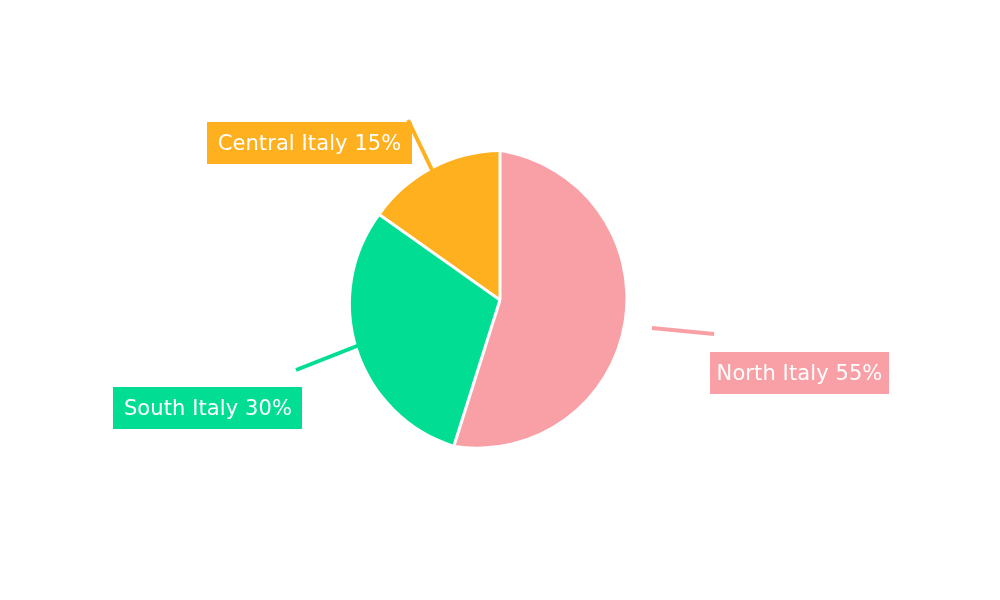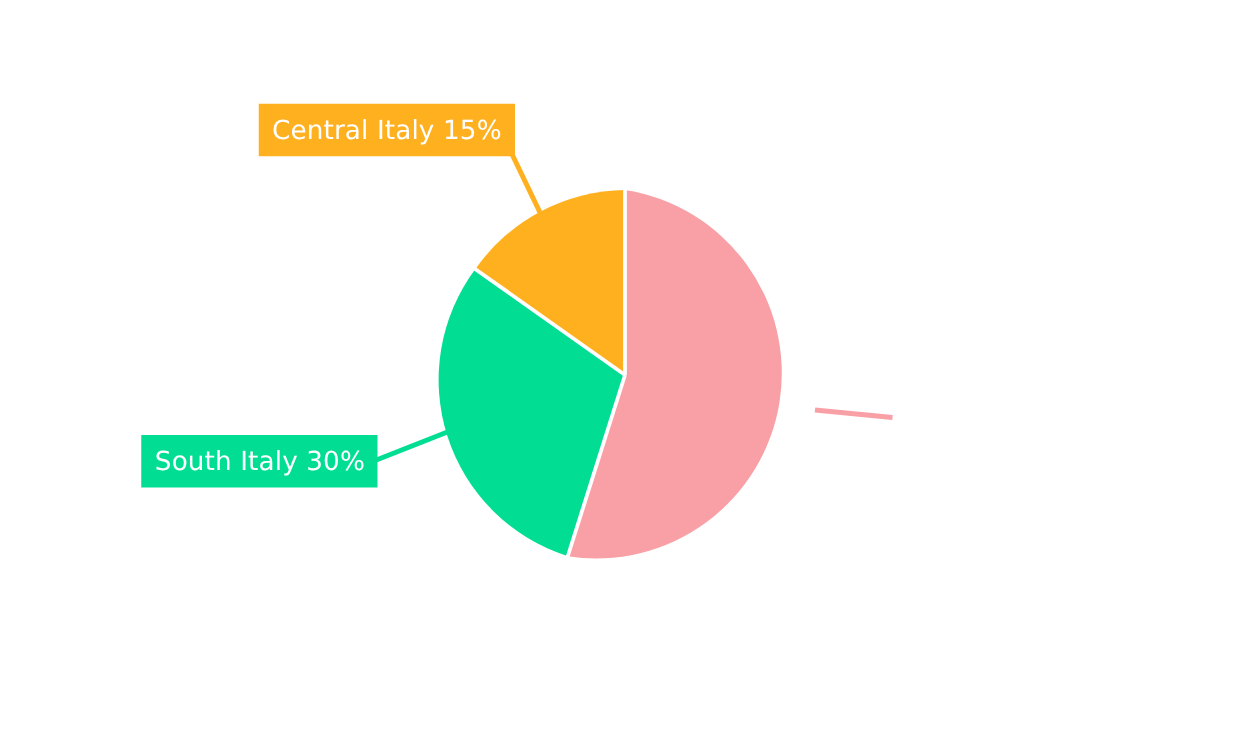--- a/index.html
+++ b/index.html
@@ -31,20 +31,21 @@
     justify-content: center;
     box-sizing: border-box;
     color: #ffffff;
     font-size: 21px;
     font-weight: 400;
     line-height: 1;
     letter-spacing: 0.1px;
     white-space: nowrap;
     padding: 0 10px;
     user-select: none;
+    margin-top: 39px;
   }
   #label-north {
     left: 710px;
     top: 313px;
     width: 179px;
     height: 42px;
   }
   #label-south {
     left: 113px;
     top: 348px;
@@ -73,20 +74,23 @@
 
     <path fill="#01de94" d="M 500 300 L 454.26 444.92 A 148 148 0 0 1 380.29 215.28 Z"></path>
 
     <path fill="#ffb01f" d="M 500 300 L 380.29 215.28 A 148 148 0 0 1 500 152 Z"></path>
 
     <line x1="500" y1="300" x2="500" y2="148" stroke="#ffffff" stroke-width="3"></line>
     <line x1="500" y1="300" x2="453.27" y2="447.97" stroke="#ffffff" stroke-width="3"></line>
     <line x1="500" y1="300" x2="377.83" y2="213.54" stroke="#ffffff" stroke-width="3"></line>
   </svg>
 
+  <div class="slice-label" id="label-north" style="background:#f8a0a5;">
+    <span>North Italy 55%</span>
+  </div>
 
   <div class="slice-label" id="label-south" style="background:#01de94;justify-content:flex-end;">
     <span>South Italy 30%</span>
   </div>
 
   <div class="slice-label" id="label-central" style="background:#ffb01f;">
     <span>Central Italy 15%</span>
   </div>
 
 </div>

